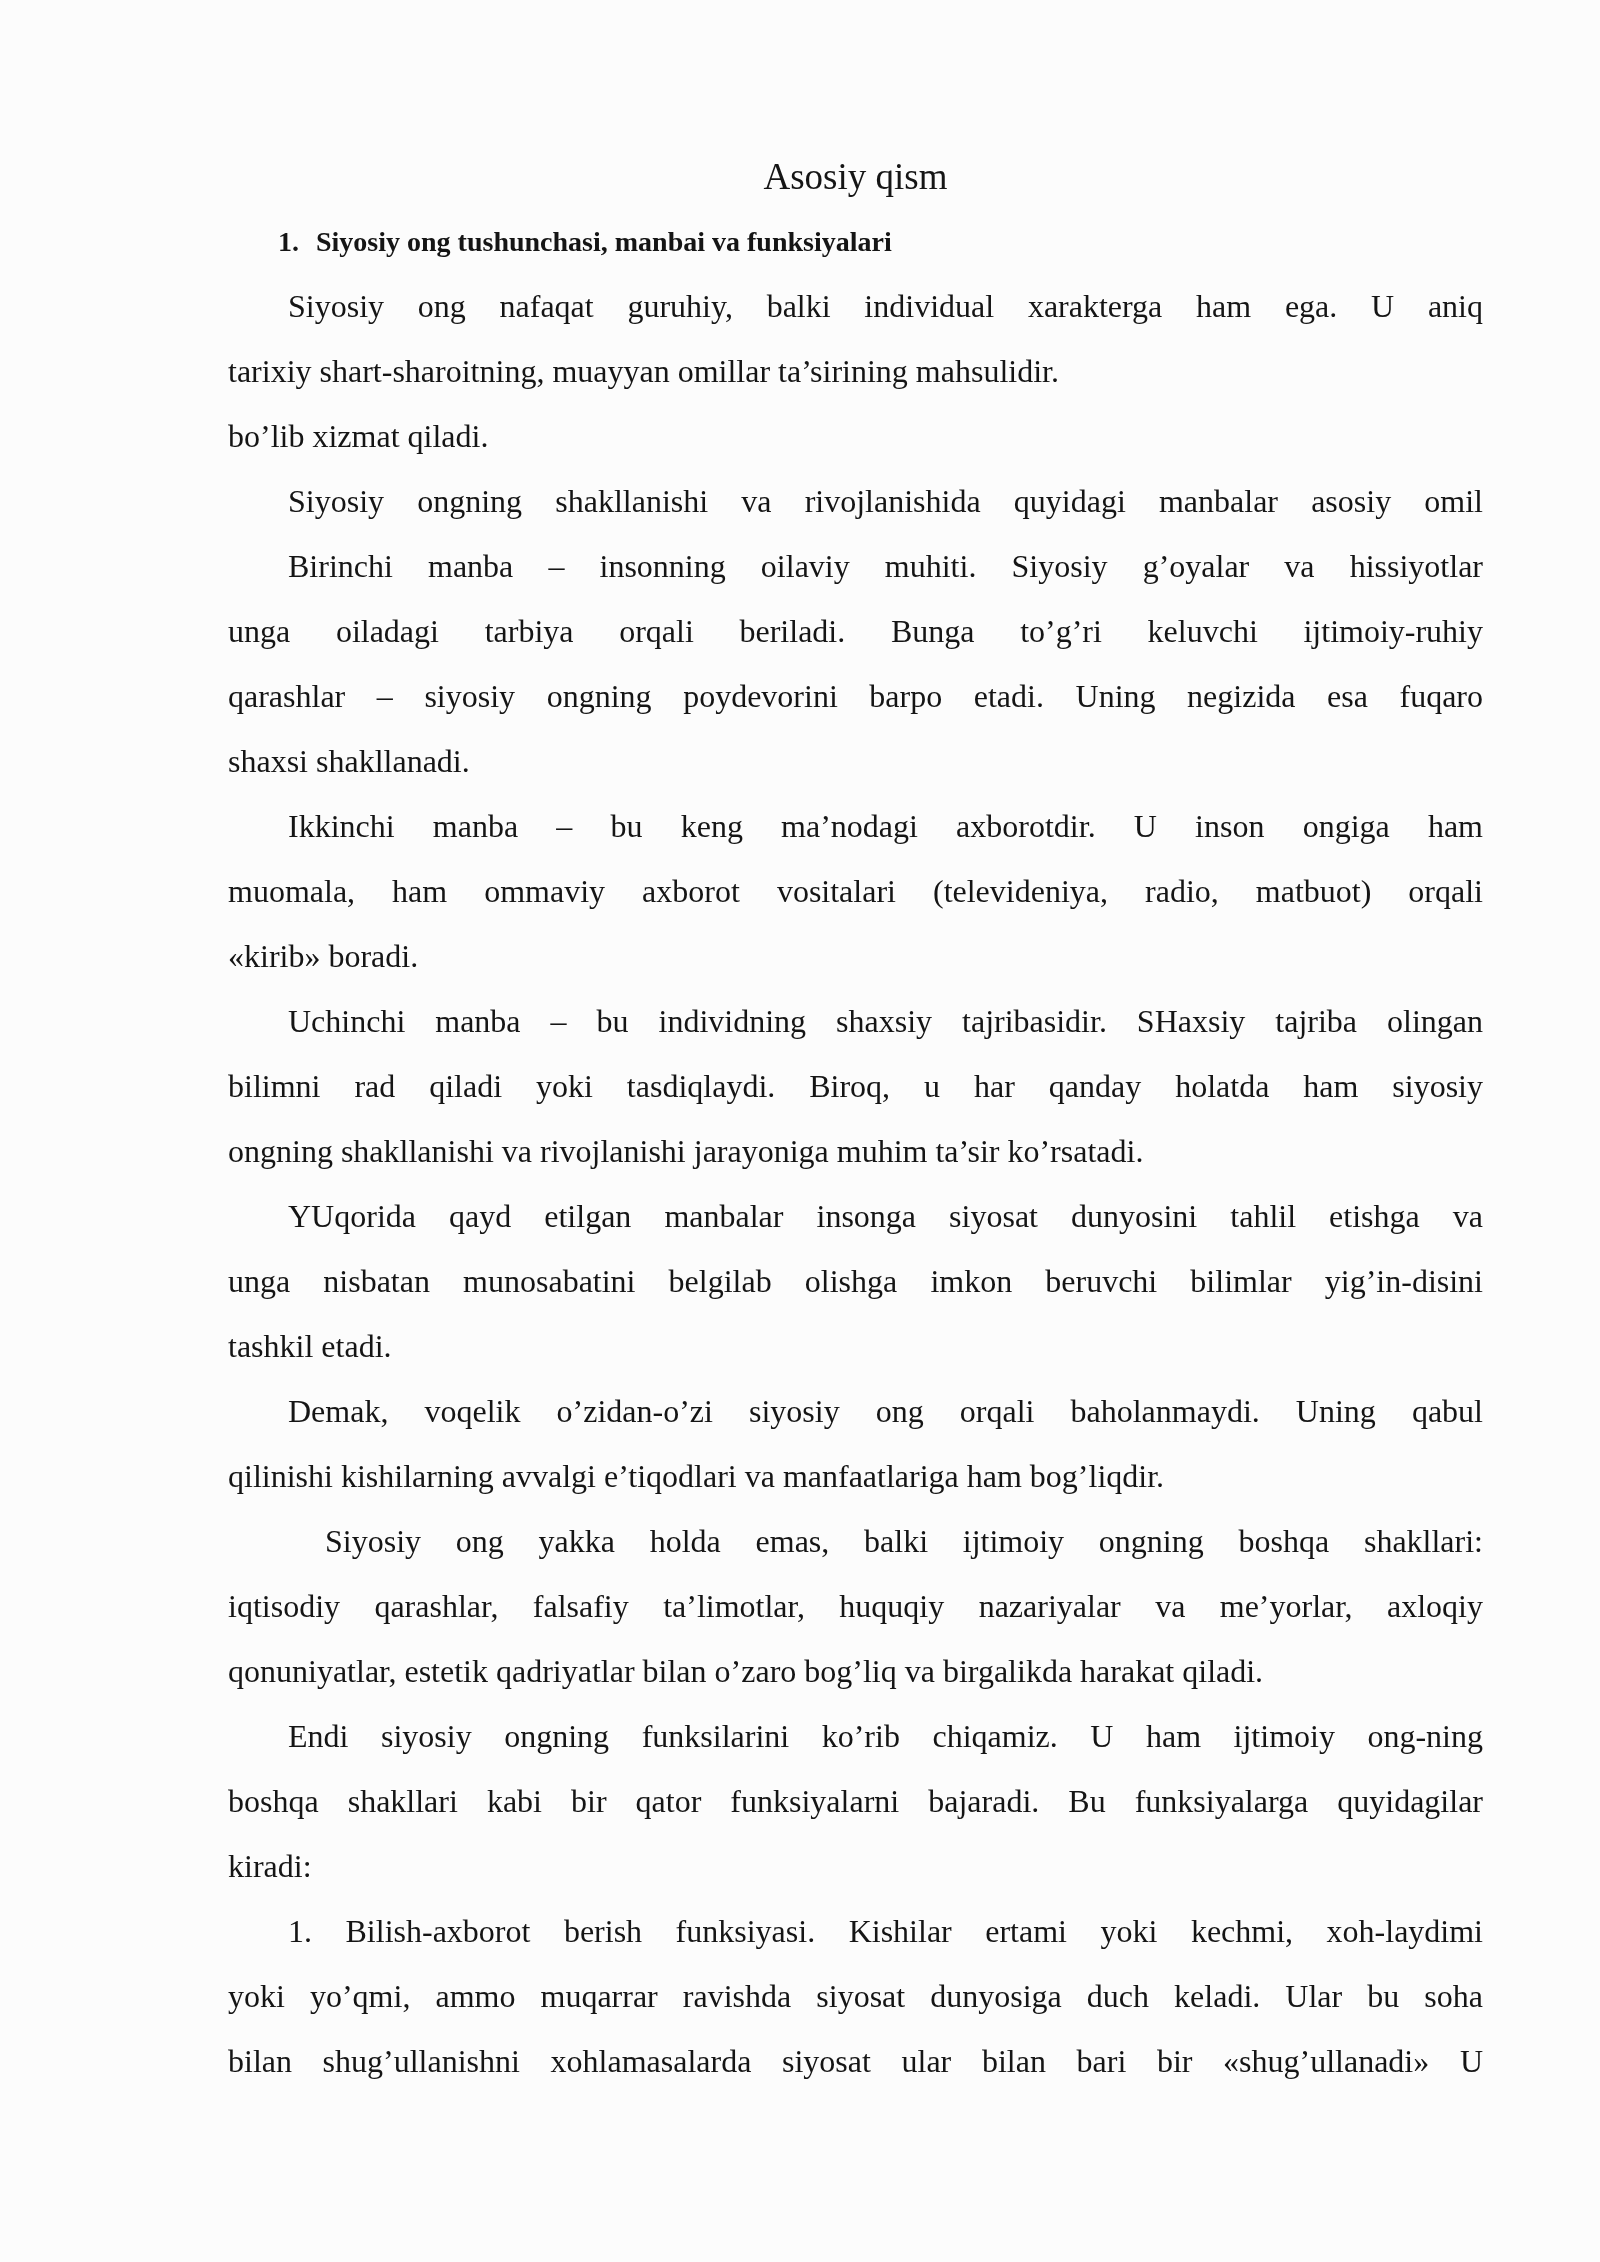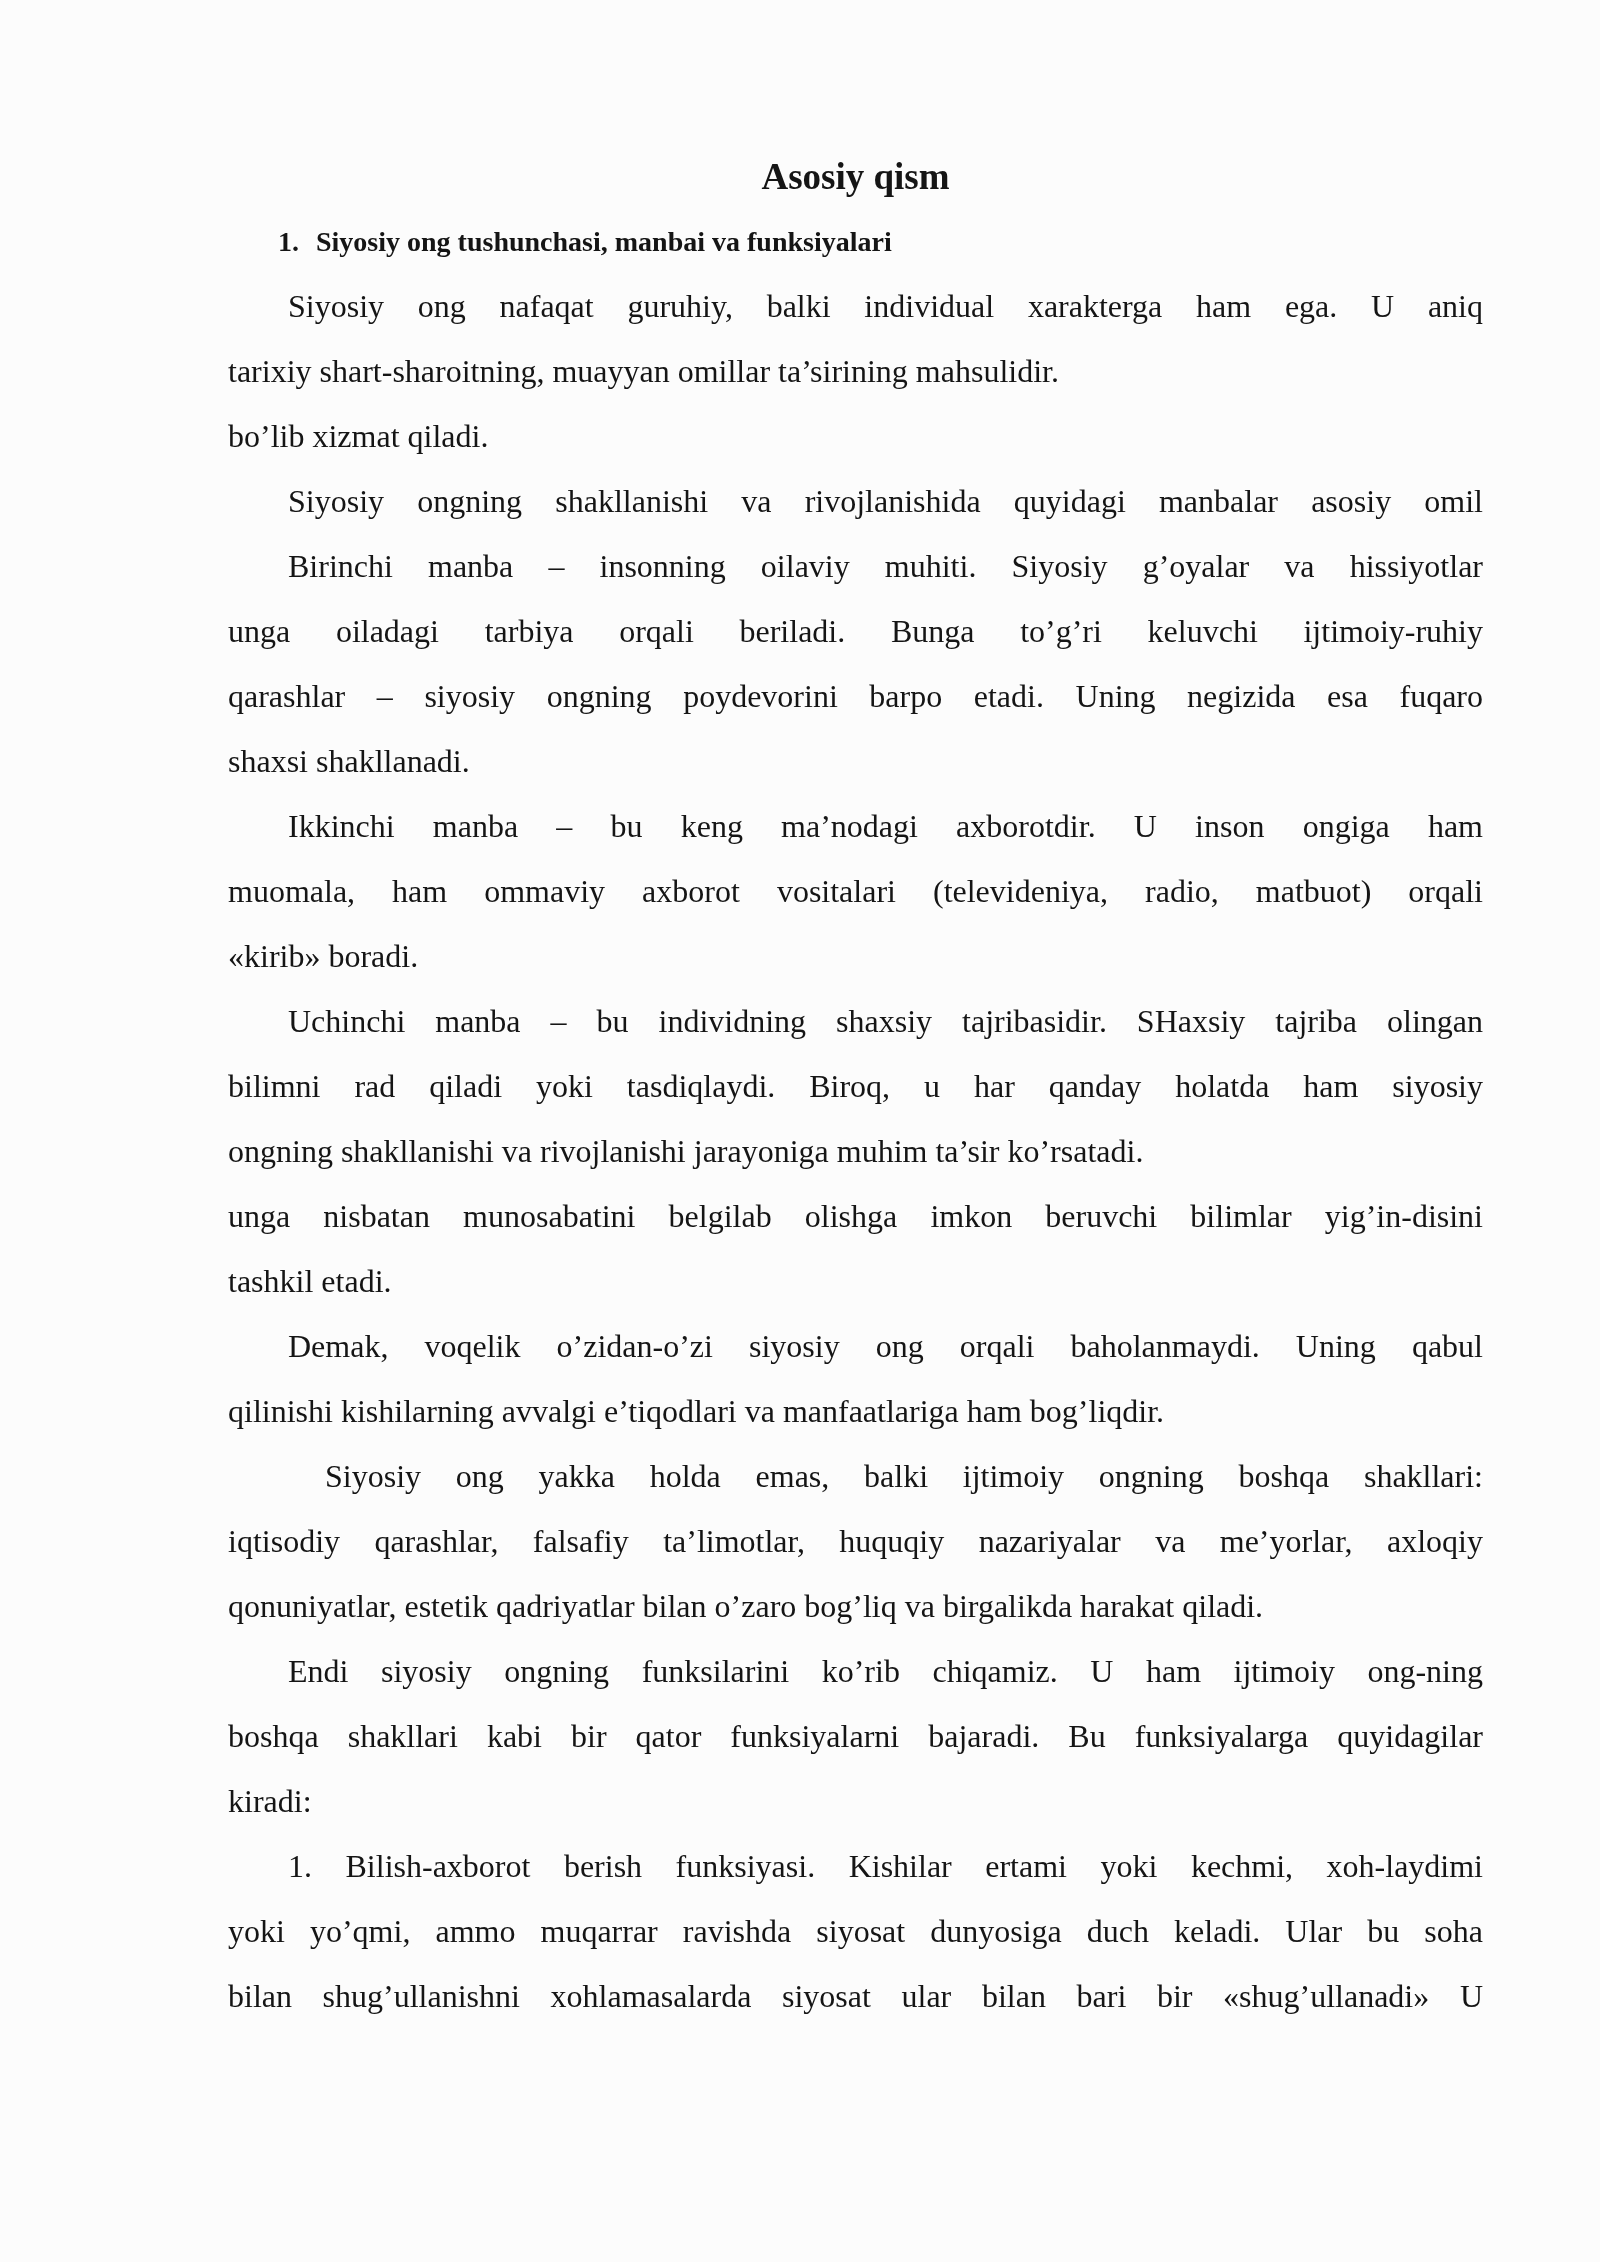--- a/index.html
+++ b/index.html
@@ -31,21 +31,21 @@
   }
   .line.wrapok { white-space: normal; }
   .line.full {
     text-align-last: justify;
     white-space: normal;
   }
   .line.indent { text-indent: 60px; }
   .line.indent-deep { text-indent: 97px; }
   .doc-title {
     font-size: 37px;
-    font-weight: bold;
+    font-weight: normal;
     text-align: left;
     text-align-last: center;
     white-space: normal;
   }
   .section-heading {
     font-size: 28px;
     font-weight: bold;
     padding-left: 50px;
     text-align: left;
   }
@@ -69,20 +69,21 @@
       <div class="line full indent"><b>Birinchi manba</b> – insonning oilaviy muhiti. Siyosiy g’oyalar va hissiyotlar</div>
       <div class="line full">unga oiladagi tarbiya orqali beriladi. Bunga to’g’ri keluvchi ijtimoiy-ruhiy</div>
       <div class="line full">qarashlar – siyosiy ongning poydevorini barpo etadi. Uning negizida esa fuqaro</div>
       <div class="line wrapok">shaxsi shakllanadi.</div>
       <div class="line full indent"><b>Ikkinchi manba</b> – bu keng ma’nodagi axborotdir. U inson ongiga ham</div>
       <div class="line full">muomala, ham ommaviy axborot vositalari (televideniya, radio, matbuot) orqali</div>
       <div class="line wrapok">«kirib» boradi.</div>
       <div class="line full indent"><b>Uchinchi manba</b> – bu individning shaxsiy tajribasidir. SHaxsiy tajriba olingan</div>
       <div class="line full">bilimni rad qiladi yoki tasdiqlaydi. Biroq, u har qanday holatda ham siyosiy</div>
       <div class="line wrapok">ongning shakllanishi va rivojlanishi jarayoniga muhim ta’sir ko’rsatadi.</div>
+      <div class="line full indent">YUqorida qayd etilgan manbalar insonga siyosat dunyosini tahlil etishga va</div>
       <div class="line full">unga nisbatan munosabatini belgilab olishga imkon beruvchi bilimlar yig’in-disini</div>
       <div class="line wrapok">tashkil etadi.</div>
       <div class="line full indent">Demak, voqelik o’zidan-o’zi siyosiy ong orqali  baholanmaydi. Uning qabul</div>
       <div class="line wrapok">qilinishi kishilarning avvalgi e’tiqodlari va manfaatlariga ham bog’liqdir.</div>
       <div class="line full indent-deep">Siyosiy ong yakka holda emas, balki ijtimoiy ongning boshqa shakllari:</div>
       <div class="line full">iqtisodiy qarashlar, falsafiy ta’limotlar, huquqiy nazariyalar va me’yorlar, axloqiy</div>
       <div class="line wrapok">qonuniyatlar, estetik qadriyatlar bilan o’zaro bog’liq va birgalikda harakat qiladi.</div>
       <div class="line full indent">Endi siyosiy ongning funksilarini ko’rib chiqamiz. U ham ijtimoiy ong-ning</div>
       <div class="line full">boshqa shakllari kabi bir qator funksiyalarni bajaradi. Bu funksiyalarga quyidagilar</div>
       <div class="line wrapok">kiradi:</div>

